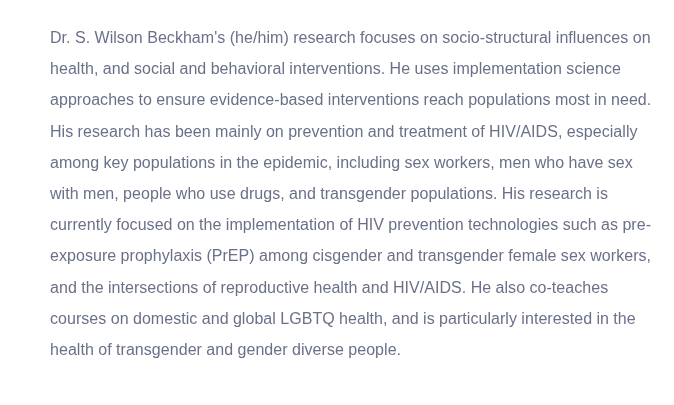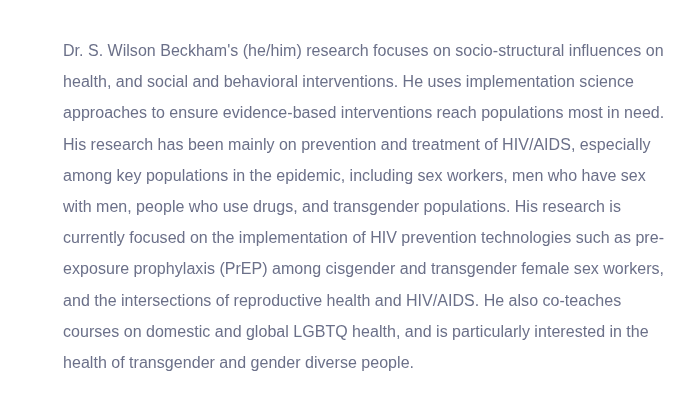--- a/index.html
+++ b/index.html
@@ -18,21 +18,21 @@
 
   .bio-panel {
     box-sizing: border-box;
     width: 674px;
     height: 405px;
     background: #ffffff;
     padding: 22px 19px 0 50px;
   }
 
   .bio-paragraph {
-    margin: 13px;
+    margin: 0;
     width: 606px;
     color: #6b7089;
     font-size: 16px;
     line-height: 31.2px;
     font-weight: 400;
     letter-spacing: 0.05px;
     text-align: left;
     word-spacing: -0.15px;
     -webkit-font-smoothing: antialiased;
   }

